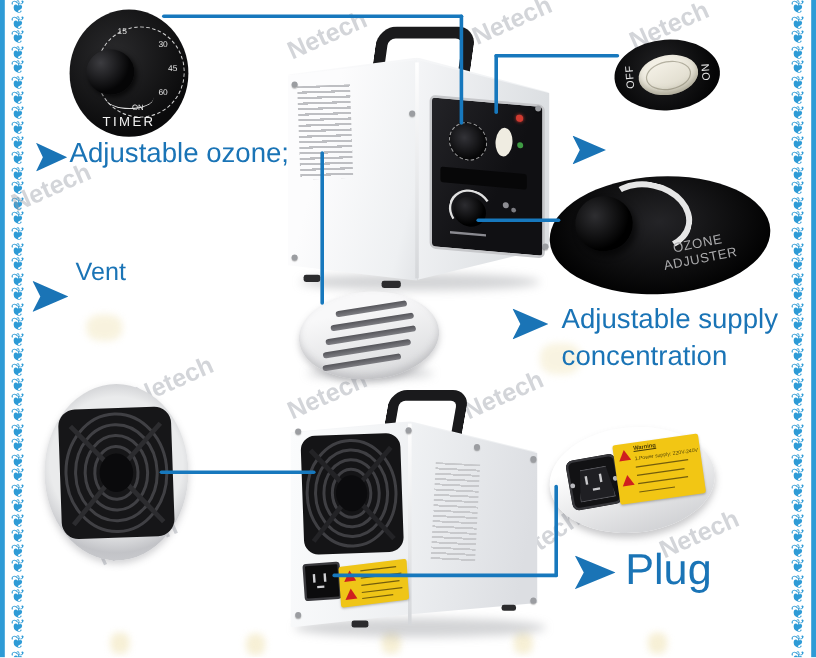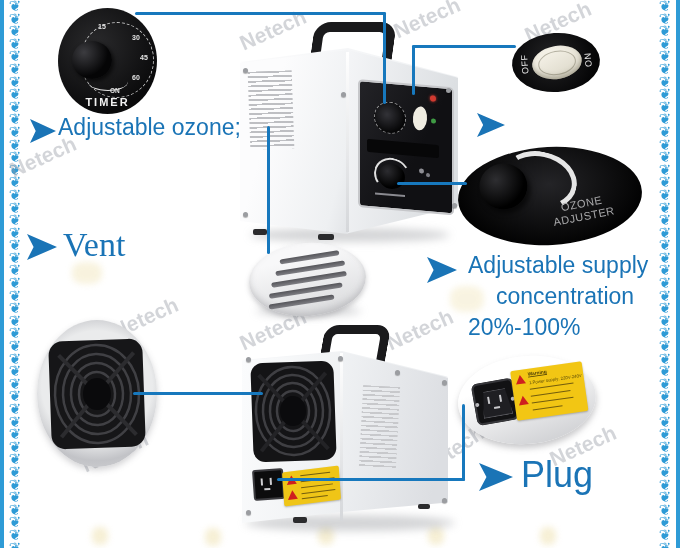--- a/index.html
+++ b/index.html
@@ -73,21 +73,21 @@
        border-bottom:9px solid #cf1f1f;}
   .mline{position:absolute;height:1.4px;background:rgba(92,74,12,.85);}
 
   
   .cline{position:absolute;z-index:5;background:#1778bd;border-radius:2px;}
 
   
   .inset{position:absolute;z-index:4;}
   .timer-inset{left:58px;top:8px;width:99px;height:106px;border-radius:50%;
      background:radial-gradient(circle at 38% 35%,#2a2a2c,#0a0a0b 72%);}
-  .timer-inset *{position:absolute;color:#e4e4e4;font-weight:bold;}
+  .timer-inset *{position:absolute;color:#e4e4e4;}
   .t-ring{left:22px;top:14px;width:72px;height:74px;border-radius:50%;border:1.5px dashed rgba(245,245,245,.8);}
   .t-tick{font-size:7px;}
   .t-arc{left:30px;top:64px;width:40px;height:18px;border-bottom:1.5px solid #ddd;border-radius:50%;}
   .t-knob{left:14px;top:33px;width:40px;height:38px;border-radius:50%;
      background:radial-gradient(circle at 30% 30%,#3c3c40,#050506 62%);box-shadow:2px 2px 4px rgba(0,0,0,.7);}
   .t-title{left:0;top:88px;width:99px;text-align:center;font-size:11px;letter-spacing:2px;color:#f2f2f2;}
 
   .onoff-inset{left:512px;top:33px;width:88px;height:59px;border-radius:50%;transform:rotate(-4deg);
      background:radial-gradient(circle at 45% 40%,#232325,#050506 75%);}
   .onoff-inset *{position:absolute;}
@@ -323,25 +323,24 @@
   <div class="cline" style="left:133px;top:392px;width:130px;height:3px;"></div>
   <div class="cline" style="left:277px;top:478px;width:188px;height:3px;"></div>
   <div class="cline" style="left:462px;top:404px;width:3px;height:77px;"></div>
 
   <div class="arrow" style="left:30px;top:119px;width:26px;height:24px;"></div>
   <div class="lbl" style="left:58px;top:114px;font-size:23px;">Adjustable ozone;</div>
 
   <div class="arrow" style="left:477px;top:113px;width:28px;height:24px;"></div>
 
   <div class="arrow" style="left:27px;top:234px;width:30px;height:26px;"></div>
-  <div class="lbl" style="left:63px;top:226px;font-size:34px;font-family:Liberation Serif, serif;">Vent</div>
+  <div class="lbl" style="left:63px;top:215px;font-size:21px;">Vent</div>
 
   <div class="arrow" style="left:427px;top:257px;width:30px;height:26px;"></div>
   <div class="lbl" style="left:468px;top:250px;font-size:23px;line-height:31px;">
     <span style="display:block;">Adjustable supply</span>
-    <span style="display:block;margin-left:28px;">concentration</span>
-    <span style="display:block;">20%-100%</span>
+    <span style="display:block;">concentration</span>
   </div>
 
   <div class="arrow" style="left:479px;top:463px;width:34px;height:28px;"></div>
   <div class="lbl" style="left:521px;top:454px;font-size:36px;">Plug</div>
 
 </div>
 
 </body></html>

